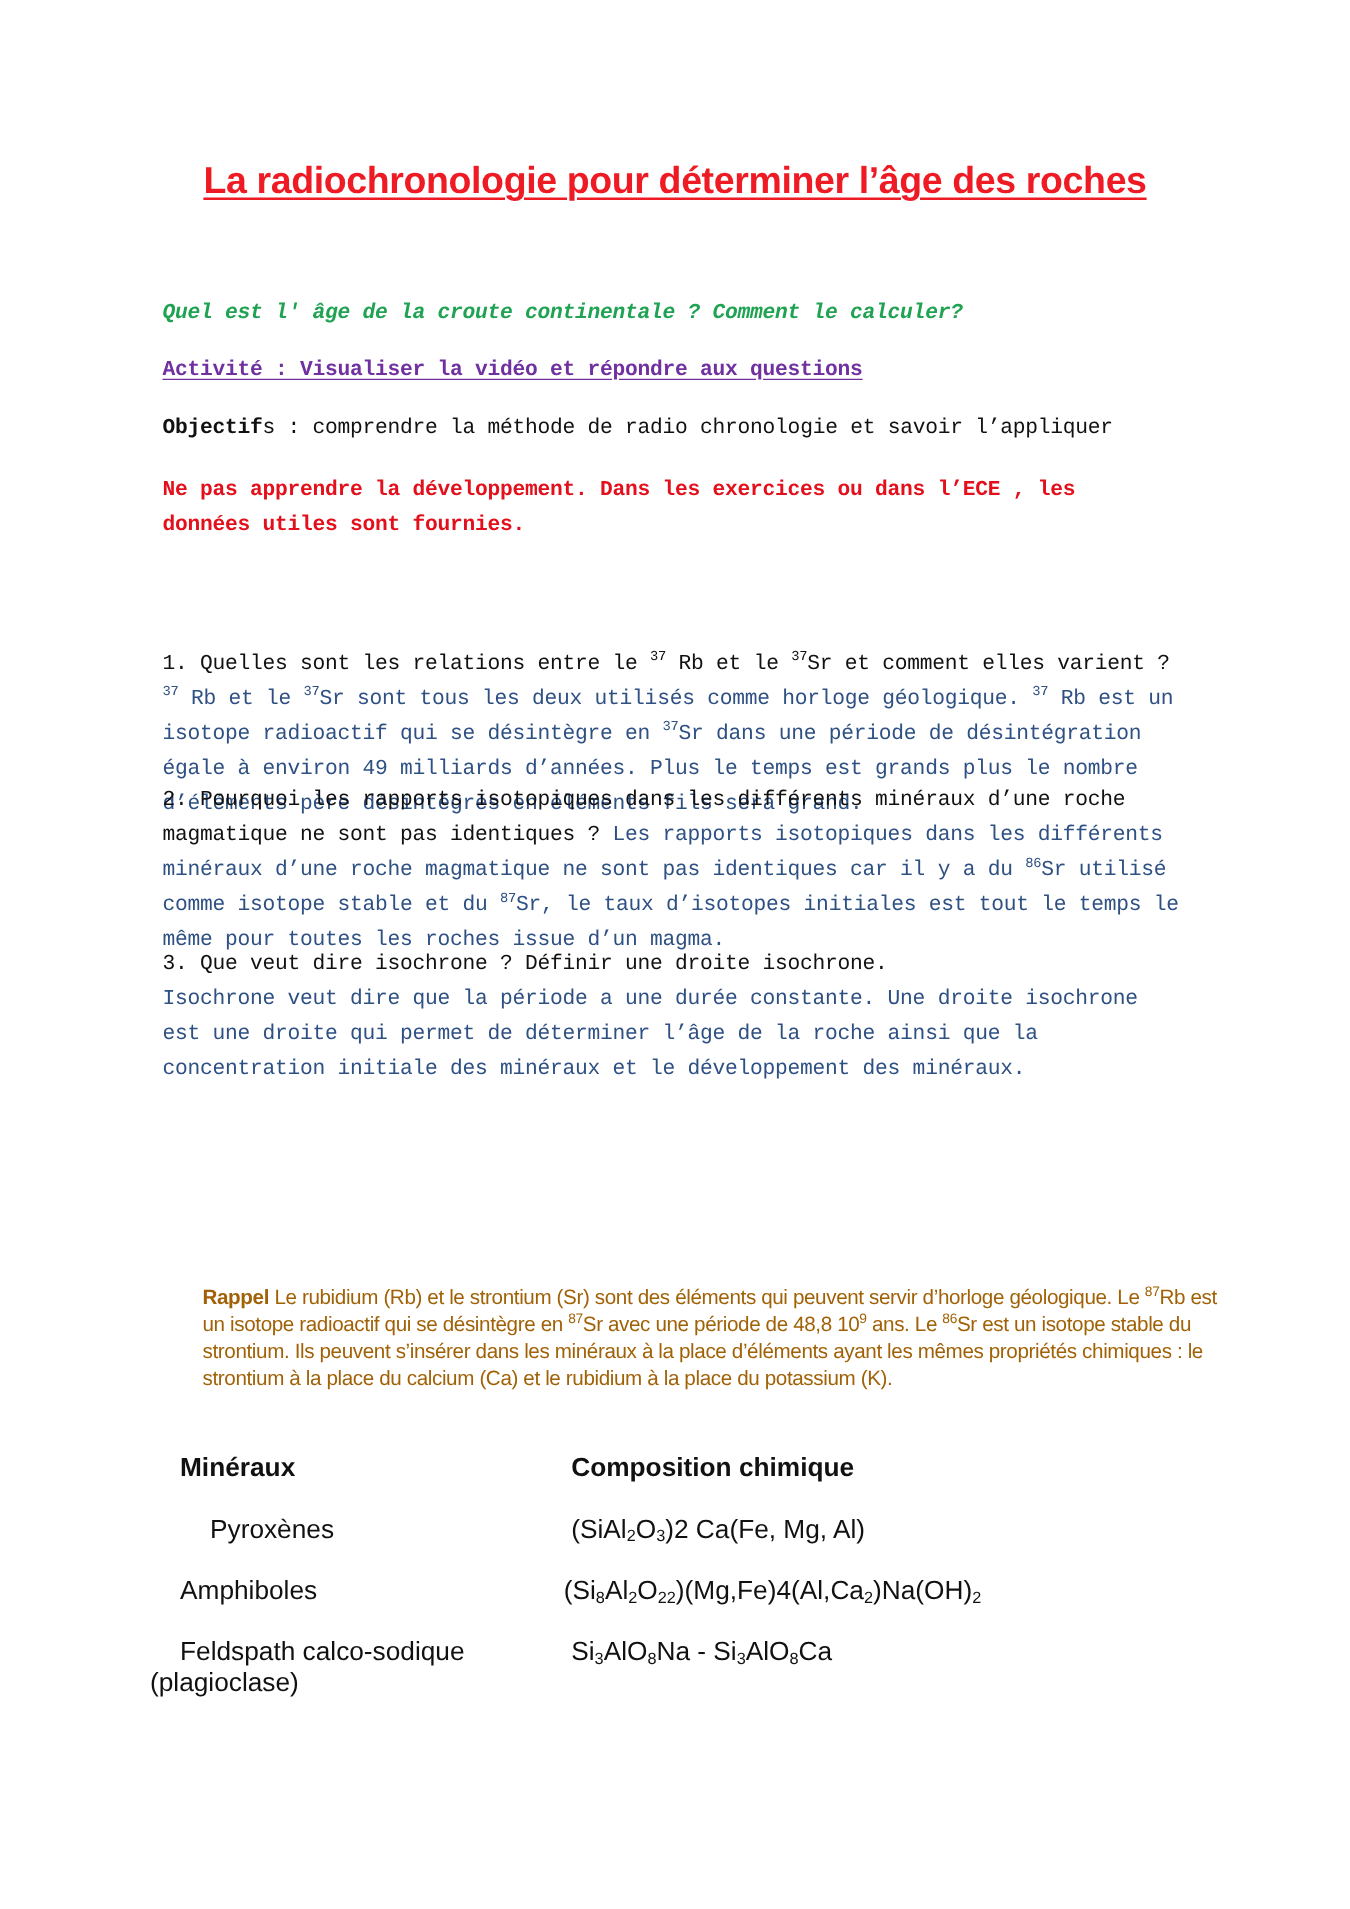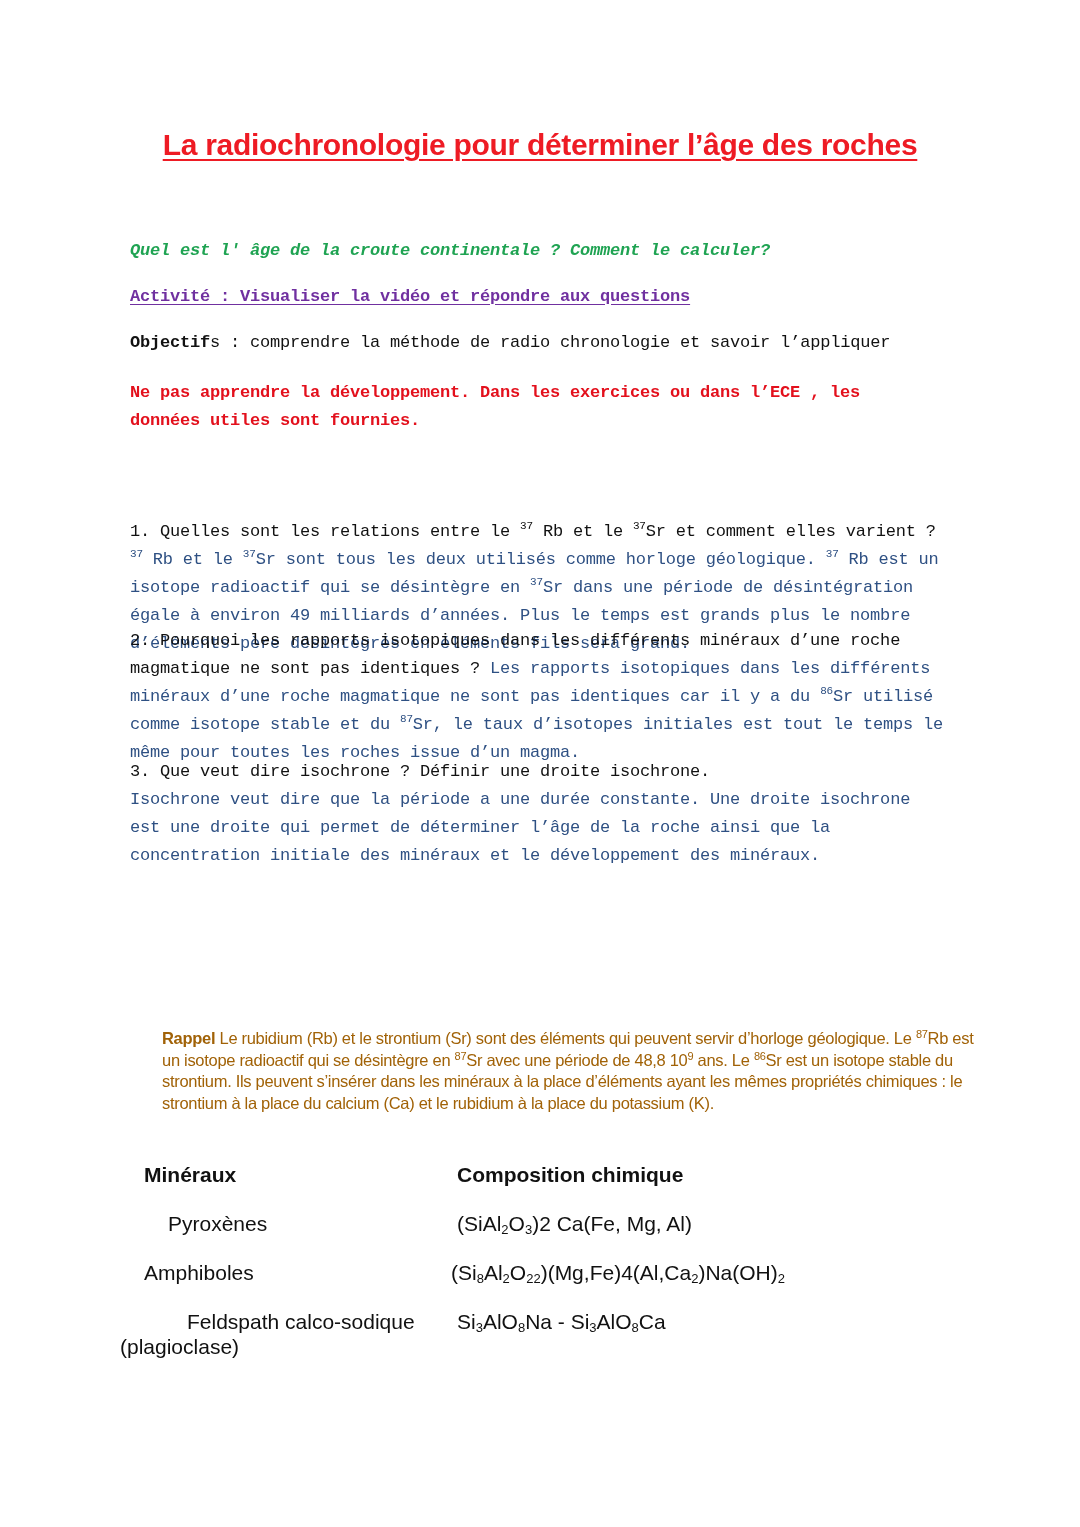--- a/index.html
+++ b/index.html
@@ -134,18 +134,18 @@
   <div>
     <div class="abs tbl th col1" style="top:1163px;">Minéraux</div>
     <div class="abs tbl th col2" style="top:1163px;">Composition chimique</div>
 
     <div class="abs tbl col1" style="top:1212px;margin-left:24px;">Pyroxènes</div>
     <div class="abs tbl col2" style="top:1212px;"><span>(SiAl</span><sub>2</sub><span>O</span><sub>3</sub><span>)2 Ca(Fe, Mg, Al)</span></div>
 
     <div class="abs tbl col1" style="top:1261px;">Amphiboles</div>
     <div class="abs tbl" style="top:1261px; left:451px;"><span>(Si</span><sub>8</sub><span>Al</span><sub>2</sub><span>O</span><sub>22</sub><span>)(Mg,Fe)4(Al,Ca</span><sub>2</sub><span>)Na(OH)</span><sub>2</sub></div>
 
-    <div class="abs tbl col1" style="top:1310px;margin-left:43px;">Feldspath calco-sodique</div>
+    <div class="abs tbl col1" style="top:1310px;">Feldspath calco-sodique</div>
     <div class="abs tbl" style="top:1335px; left:120px;">(plagioclase)</div>
     <div class="abs tbl col2" style="top:1310px;"><span>Si</span><sub>3</sub><span>AlO</span><sub>8</sub><span>Na - Si</span><sub>3</sub><span>AlO</span><sub>8</sub><span>Ca</span></div>
   </div>
 
 </div>
 
 </body></html>

